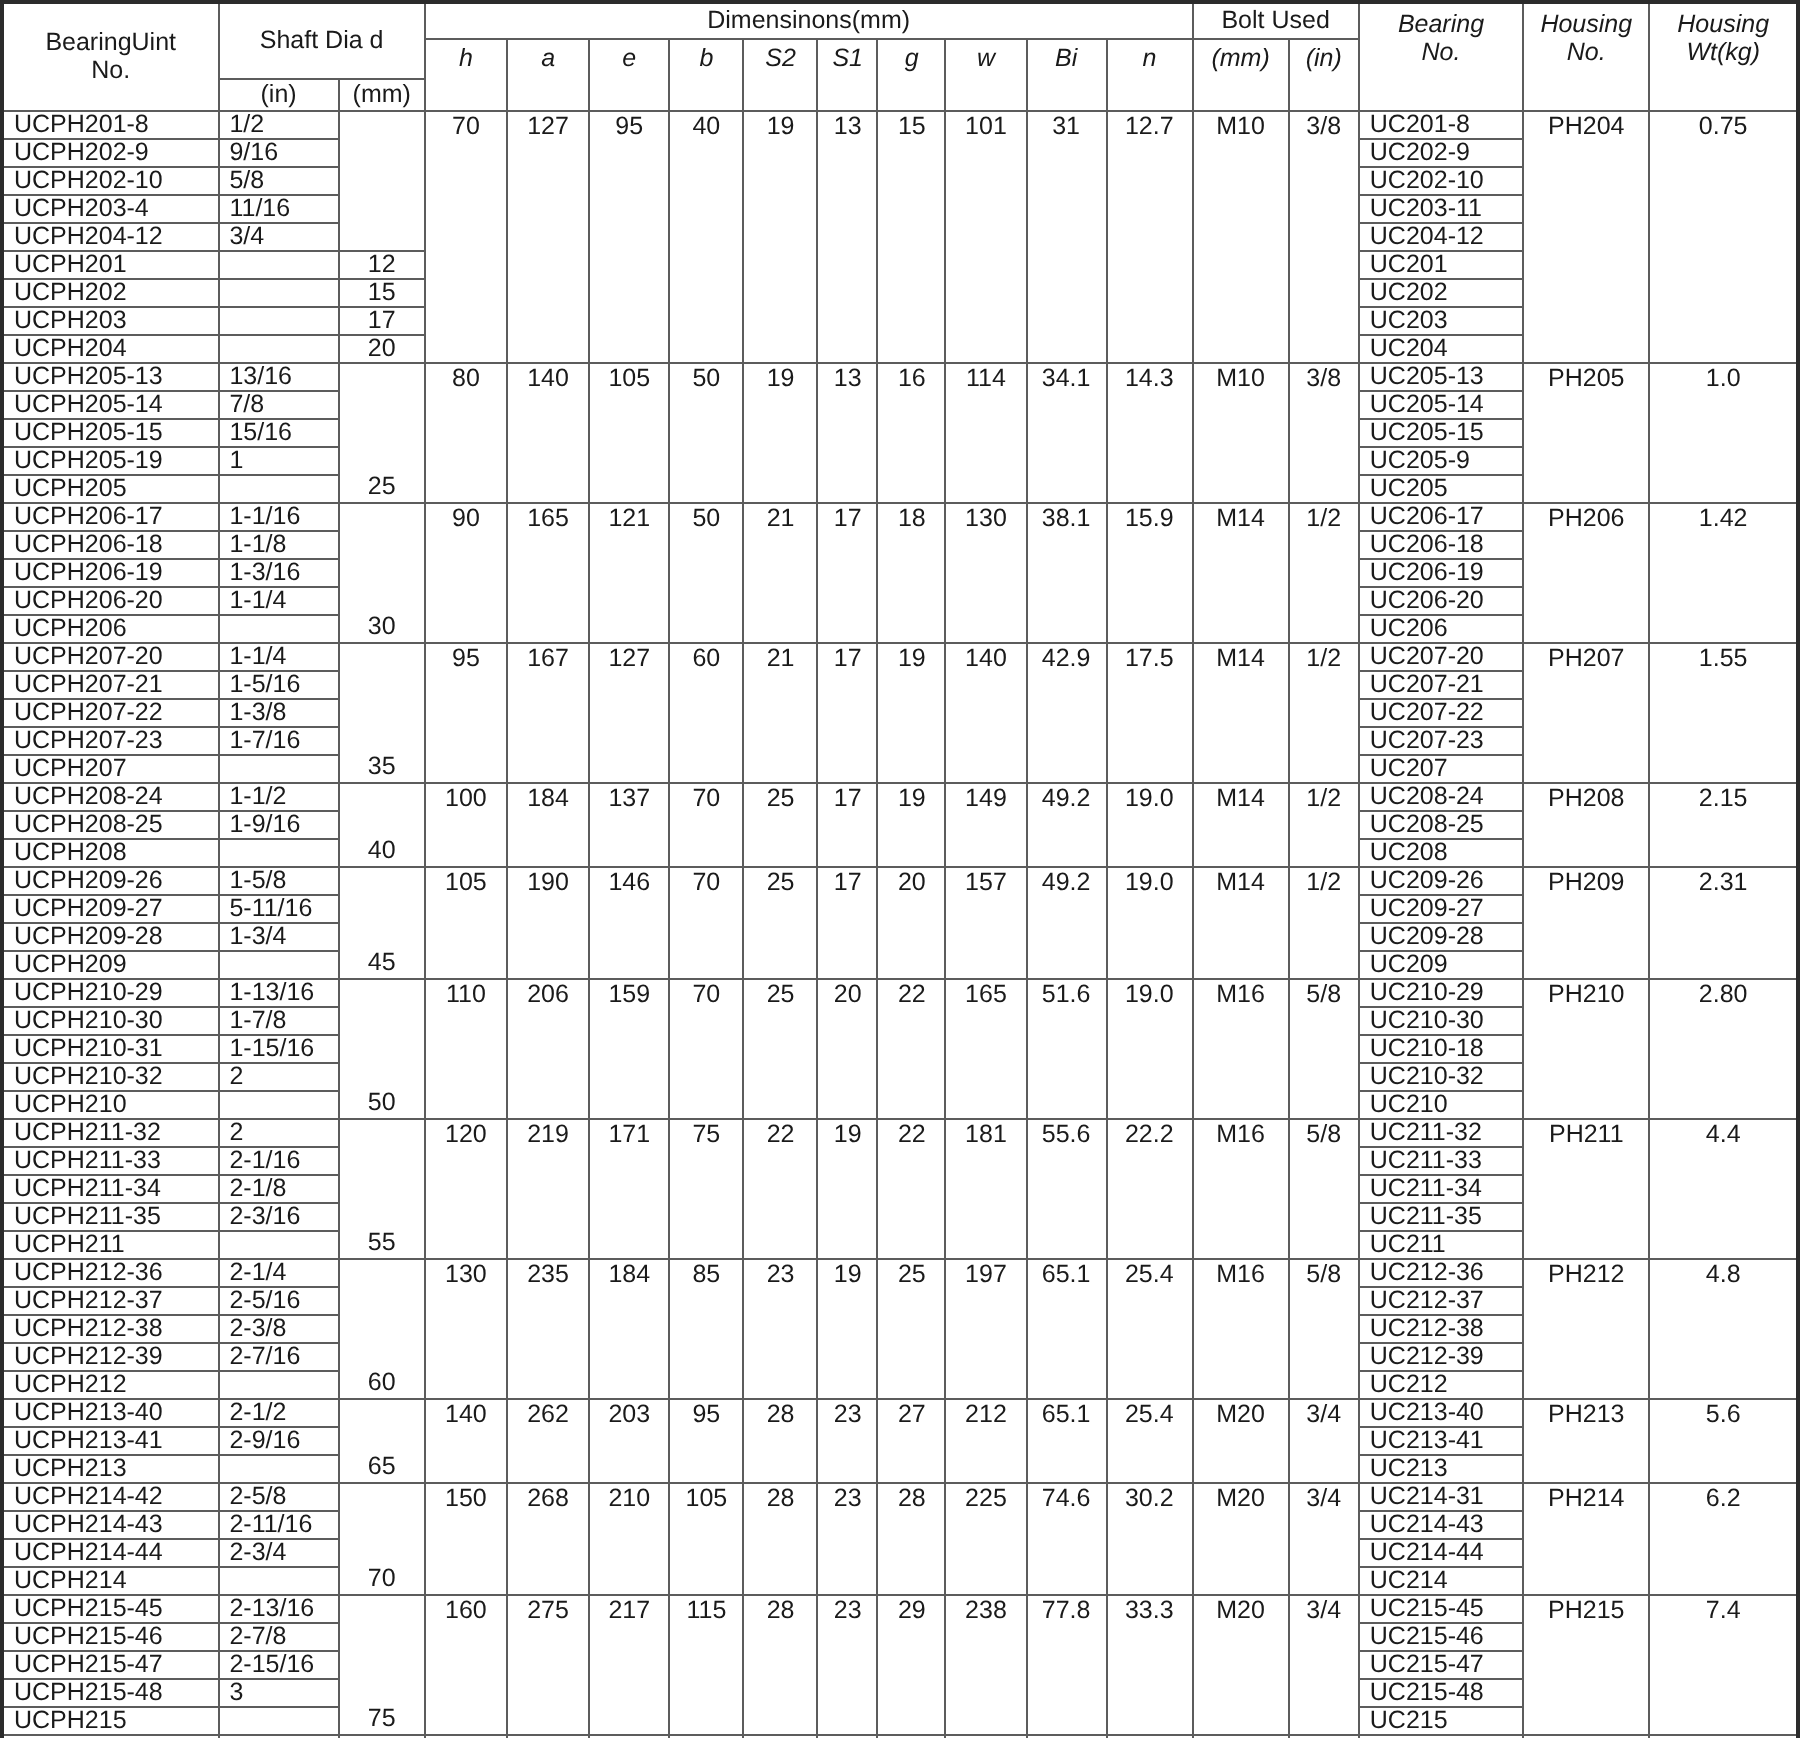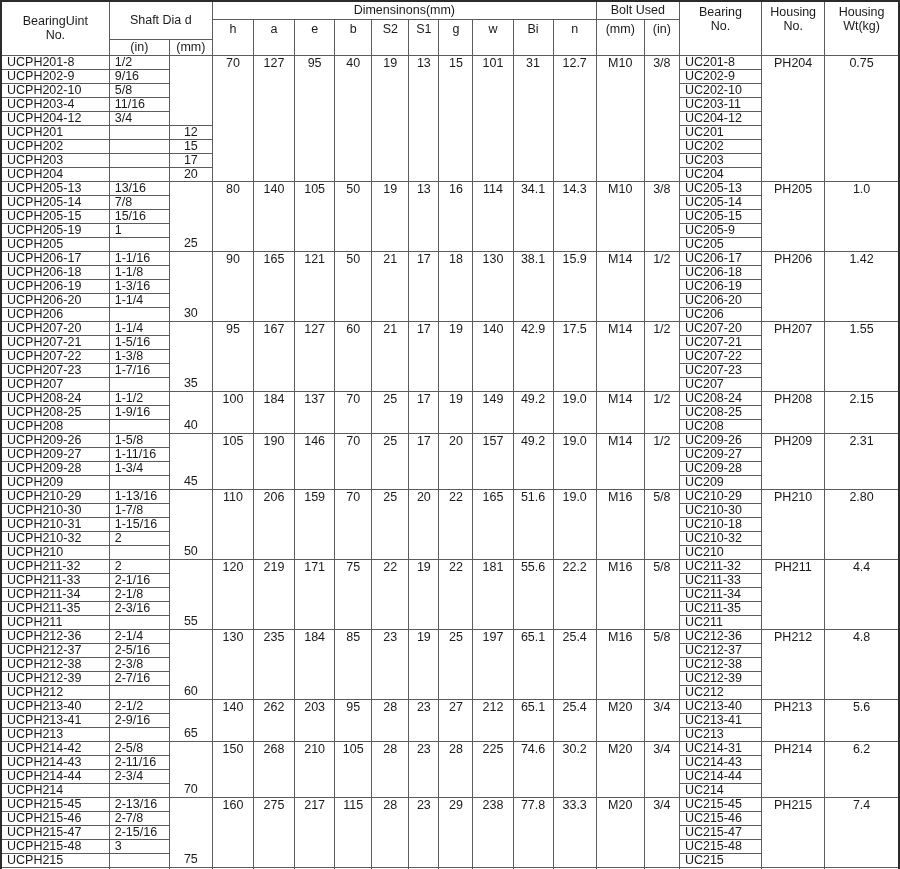--- a/index.html
+++ b/index.html
@@ -1,21 +1,21 @@
 <!DOCTYPE html>
 <html><head>
 <meta charset="utf-8">
 <style>
   html,body{margin:0;padding:0;background:#ffffff;}
   body{width:900px;height:869px;font-family:"Liberation Sans", sans-serif;color:#1a1a1a;}
   table{border-collapse:collapse;table-layout:fixed;width:900px;height:869px;border:2px solid #2b2b2b;background:#fff;}
   th,td{border:1px solid #5c5c5c;font-size:12.5px;font-weight:normal;padding:0;line-height:13px;overflow:hidden;white-space:nowrap;}
   thead th{text-align:center;vertical-align:middle;}
   .pre{white-space:pre-line;line-height:14px;}
-  .th-top{vertical-align:top;padding-top:3px;}
+  .th-top{vertical-align:top;padding-top:3px;font-style:italic;}
   tr.h1{height:18px;}
   tr.h2{height:20px;}
   tr.h3{height:16px;}
   td{text-align:center;vertical-align:middle;}
   td.c-left{text-align:left;padding-left:5px;}
   td.v-top{vertical-align:top;padding-top:1px;}
   td.v-bottom{vertical-align:bottom;padding-bottom:1px;}
 </style>
 </head>
 <body>
@@ -304,21 +304,21 @@
         <td class="v-top" rowspan="4">49.2</td>
         <td class="v-top" rowspan="4">19.0</td>
         <td class="v-top" rowspan="4">M14</td>
         <td class="v-top" rowspan="4">1/2</td>
         <td class="c-left">UC209-26</td>
         <td class="v-top" rowspan="4">PH209</td>
         <td class="v-top" rowspan="4">2.31</td>
       </tr>
       <tr>
         <td class="c-left">UCPH209-27</td>
-        <td class="c-left">1-11/16</td>
+        <td class="c-left">5-11/16</td>
         <td class="c-left">UC209-27</td>
       </tr>
       <tr>
         <td class="c-left">UCPH209-28</td>
         <td class="c-left">1-3/4</td>
         <td class="c-left">UC209-28</td>
       </tr>
       <tr>
         <td class="c-left">UCPH209</td>
         <td class="c-left"></td>

